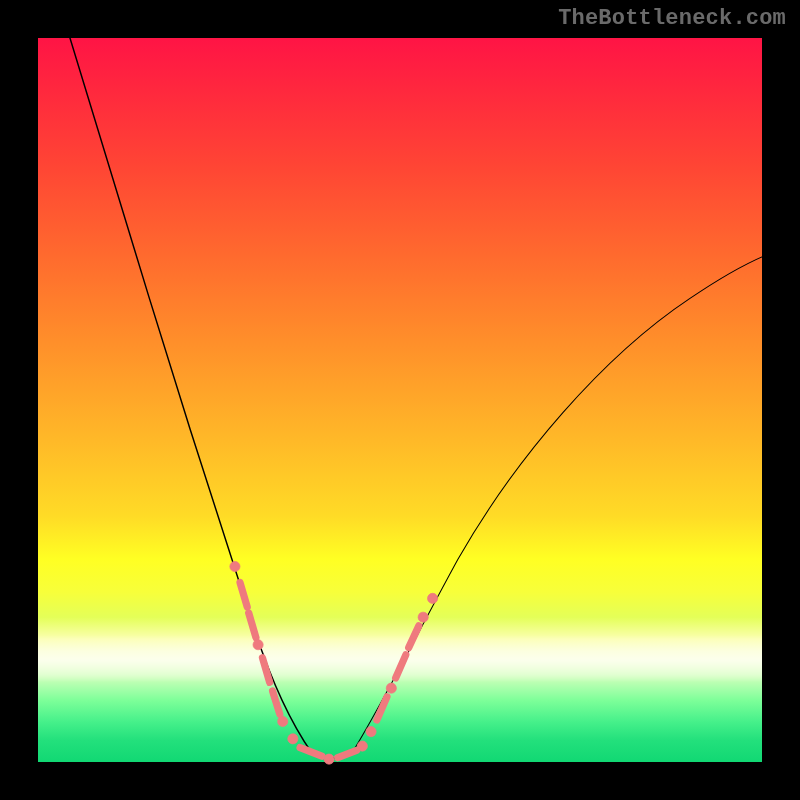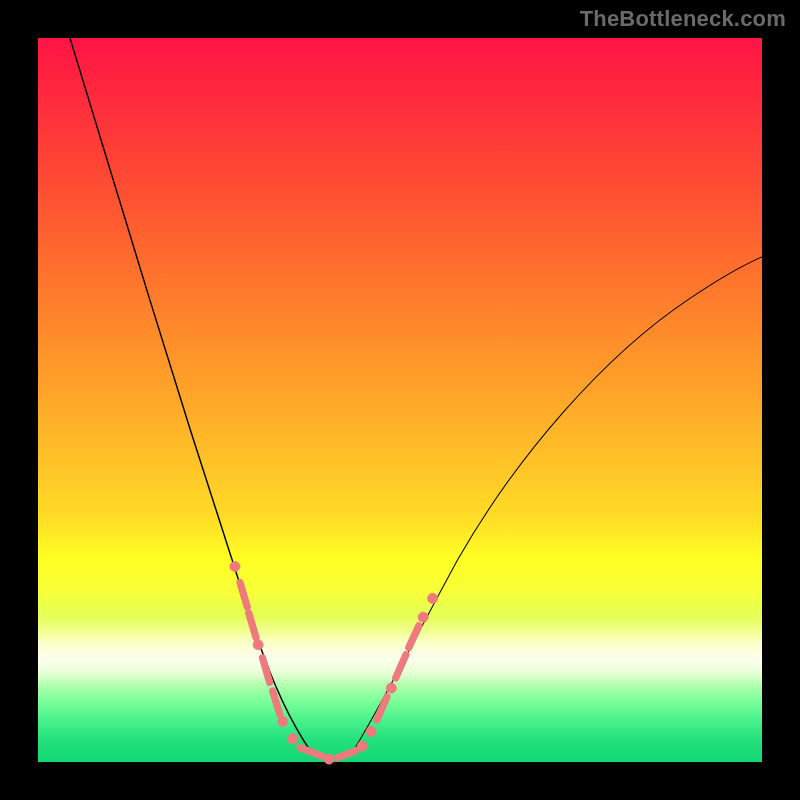--- a/index.html
+++ b/index.html
@@ -20,20 +20,21 @@
   .watermark {
     position: absolute;
     top: 6px;
     right: 14px;
     color: #6a6a6a;
     font-size: 22px;
     font-weight: 600;
     letter-spacing: 0.2px;
     z-index: 10;
     user-select: none;
+    font-family: Liberation Mono, monospace;
   }
   .plot {
     position: absolute;
     left: 38px;
     top: 38px;
     width: 724px;
     height: 724px;
     box-sizing: border-box;
   }
   .gradient {

